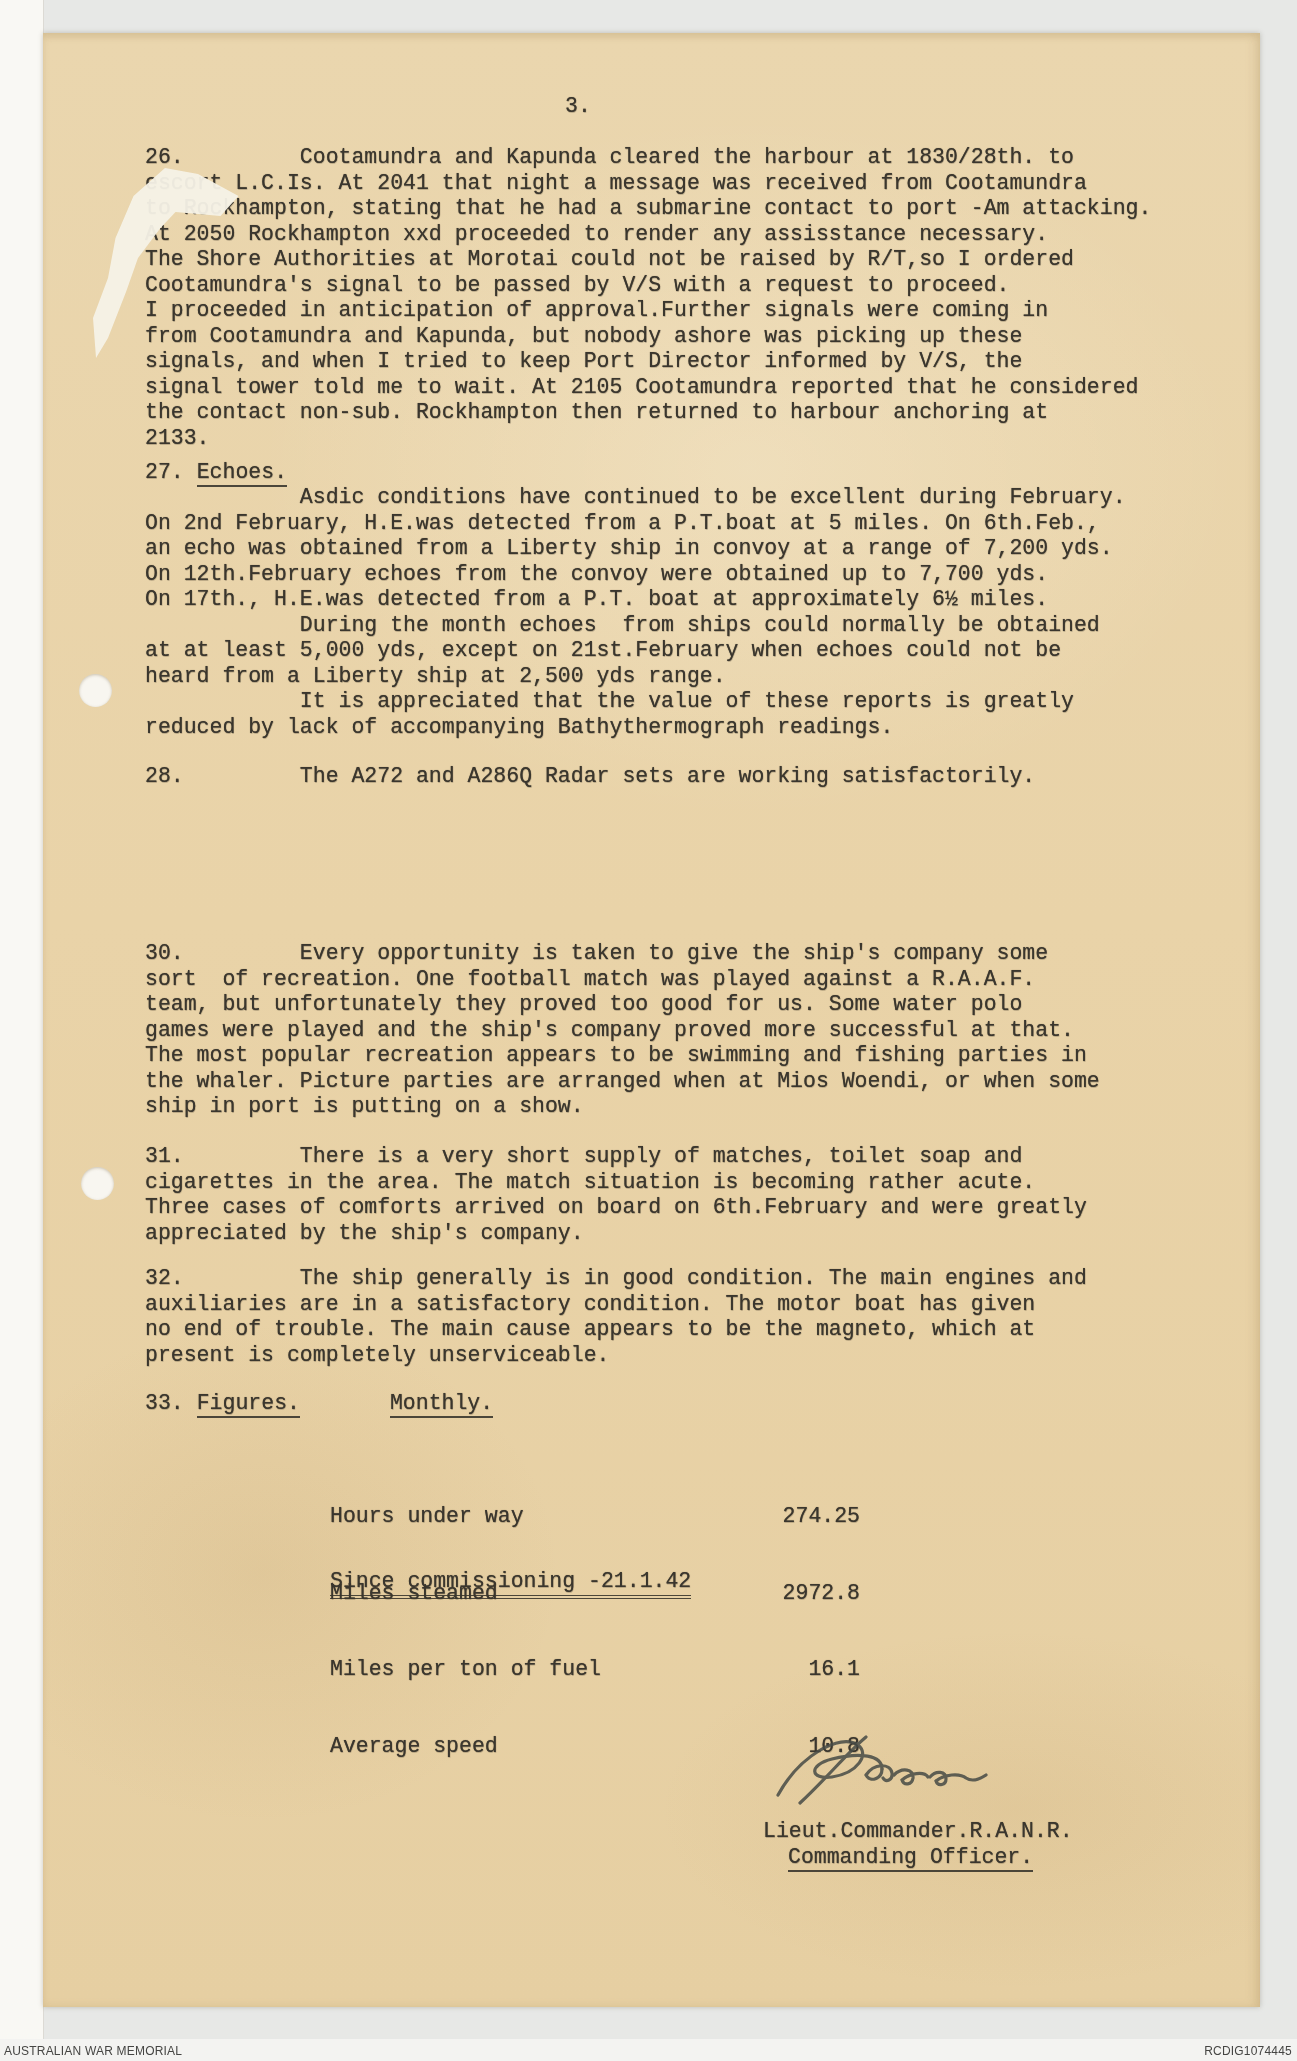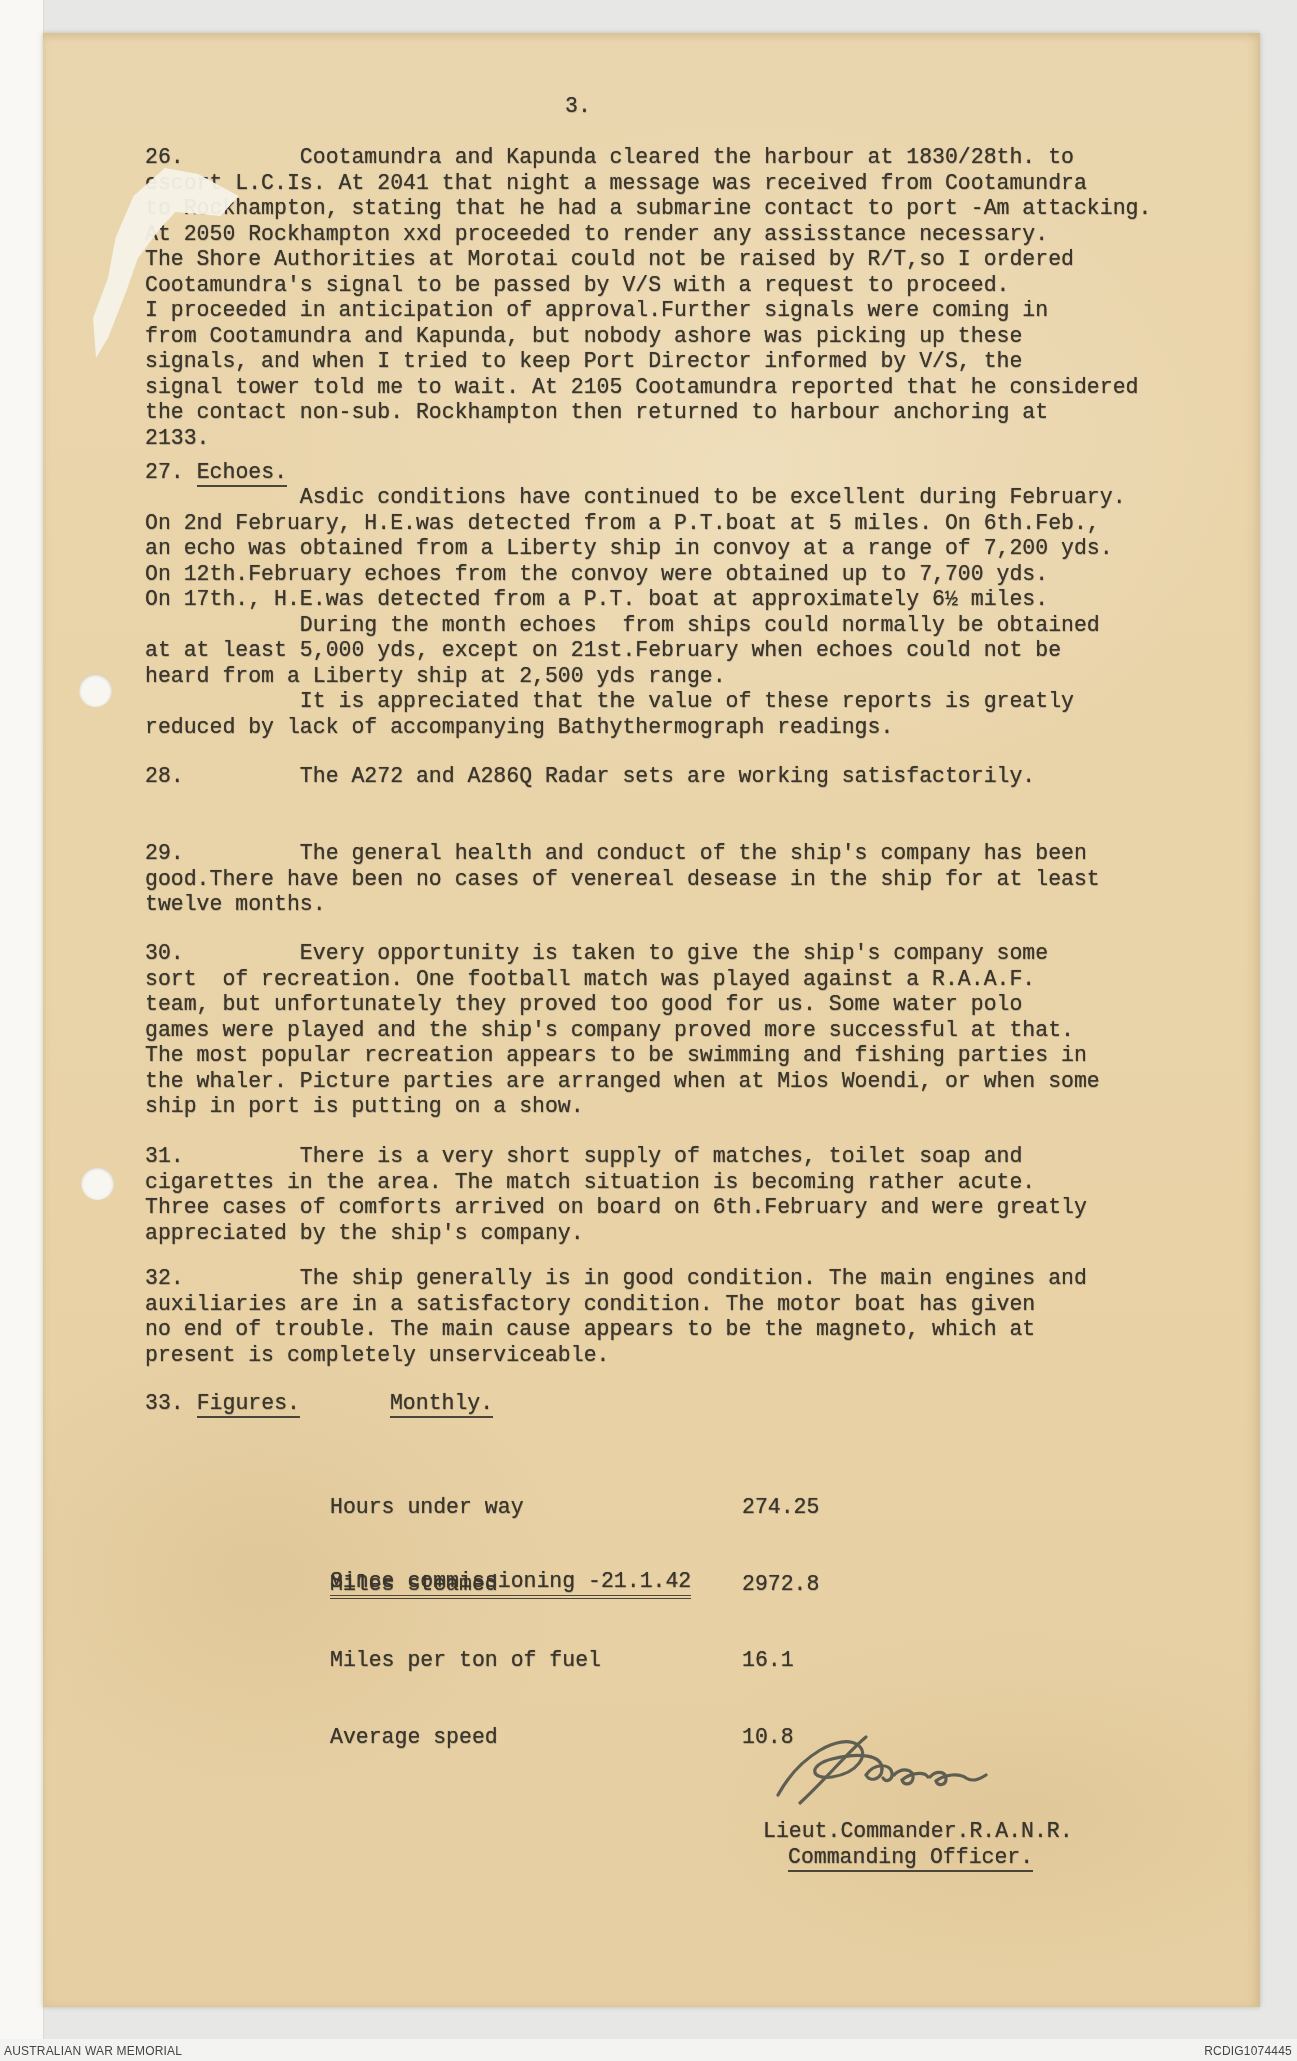--- a/index.html
+++ b/index.html
@@ -28,21 +28,21 @@
     line-height:25.5px;
     color:#3a362e;
     text-shadow:0 0 0.8px rgba(55,48,35,0.75), 0.5px 0.5px 0 rgba(70,60,45,0.22);
   }
   .u{border-bottom:2.5px solid rgba(58,54,46,0.9);padding-bottom:1px;}
   .u-heavy{border-bottom:4px double rgba(58,54,46,0.9);padding-bottom:2px;text-align:center;}
   .gap1{margin-left:13px;}
   .gap-wide{margin-left:90px;}
   .fig-row{display:block;height:25.5px;}
   .fig-label{display:inline-block;}
-  .fig-value{display:inline-block;}
+  .fig-value{display:inline-block;text-align:right;margin-top:9px;}
   .monthly .fig-label{width:412px;}
   .monthly .fig-value{width:118px;}
   .totals .fig-label{width:418px;}
   .totals .fig-value{width:120px;}
   .hole{
     position:absolute;width:33px;height:33px;border-radius:50%;
     background:#f8f6f0;box-shadow:inset 0 1px 3px rgba(120,100,60,0.35);
   }
   .tear{
     position:absolute;left:50px;top:135px;width:150px;height:200px;
@@ -90,23 +90,20 @@
 On 12th.February echoes from the convoy were obtained up to 7,700 yds.
 On 17th., H.E.was detected from a P.T. boat at approximately 6½ miles.
             During the month echoes  from ships could normally be obtained
 at at least 5,000 yds, except on 21st.February when echoes could not be
 heard from a Liberty ship at 2,500 yds range.
             It is appreciated that the value of these reports is greatly
 reduced by lack of accompanying Bathythermograph readings.</div>
 
   <div class="typed" style="left:102px;top:731px;">28.         The A272 and A286Q Radar sets are working satisfactorily.</div>
 
-  <div class="typed" style="left:102px;top:808px;">29.         The general health and conduct of the ship's company has been
-good.There have been no cases of venereal desease in the ship for at least
-twelve months.</div>
 
   <div class="typed" style="left:102px;top:908px;">30.         Every opportunity is taken to give the ship's company some
 sort  of recreation. One football match was played against a R.A.A.F.
 team, but unfortunately they proved too good for us. Some water polo
 games were played and the ship's company proved more successful at that.
 The most popular recreation appears to be swimming and fishing parties in
 the whaler. Picture parties are arranged when at Mios Woendi, or when some
 ship in port is putting on a show.</div>
 
   <div class="typed" style="left:102px;top:1111px;">31.         There is a very short supply of matches, toilet soap and

